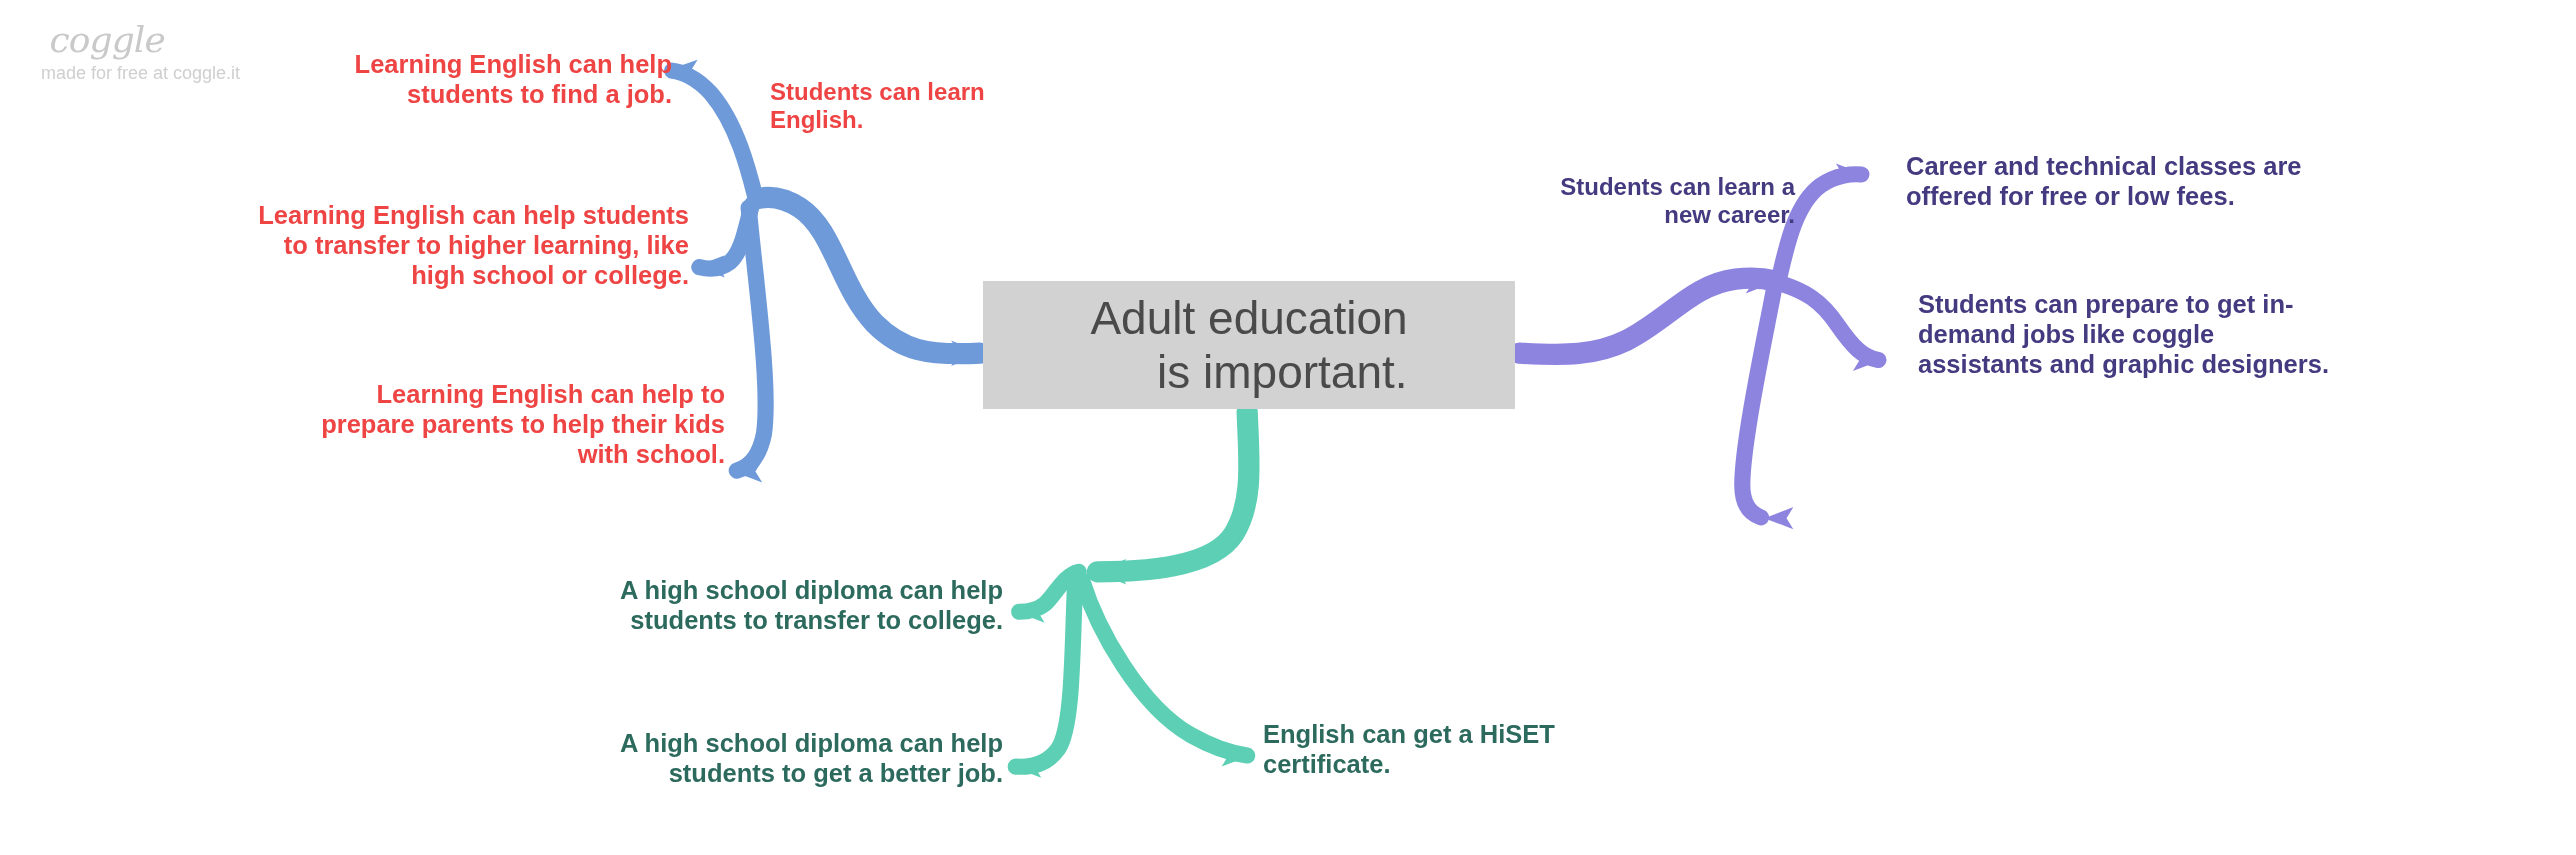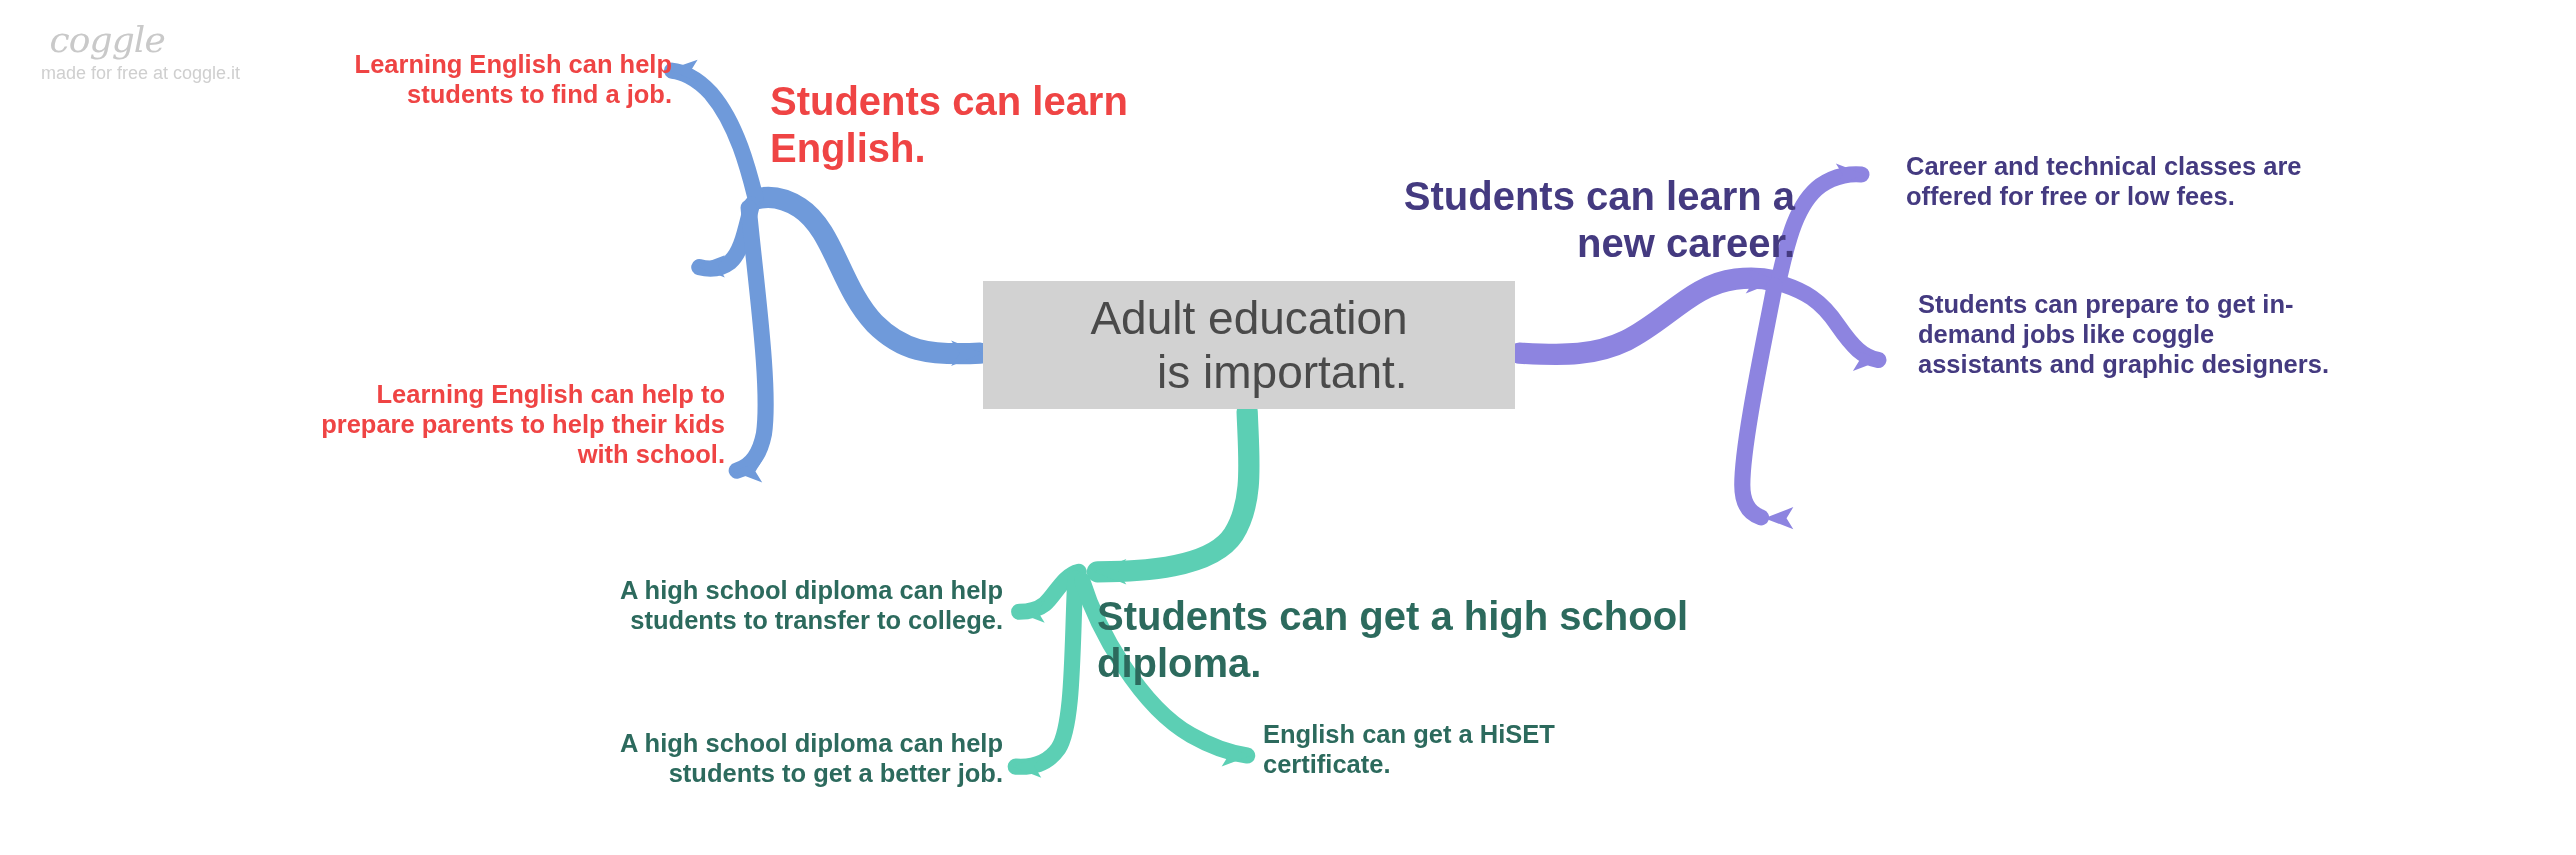--- a/index.html
+++ b/index.html
@@ -81,21 +81,21 @@
   
   .node {
     position: absolute;
     white-space: pre-line;
     font-weight: bold;
     line-height: 1.18;
   }
   .node.right { text-align: right; }
   .node.left  { text-align: left;  }
 
-  .branch-head { font-size: 40px; }
+  .branch-head { font-size: 24px; }
   .leaf        { font-size: 25.5px; }
 
   .c-blue   { color: #ef4444; }
   .c-purple { color: #443a80; }
   .c-green  { color: #2c6a5d; }
 </style>
 </head>
 <body>
 
 <div id="canvas">
@@ -149,38 +149,39 @@
     <div id="root-label">Adult education
 is important.</div>
   </div>
 
   <div class="node branch-head c-blue left" style="left:770px; top:78px; width:442px;">Students can learn
 English.</div>
 
   <div class="node leaf c-blue right" style="left:119px; top:49px; width:553px;">Learning English can help
 students to find a job.</div>
 
+  <div class="node leaf c-blue right" style="left:51px; top:200px; width:638px;">Learning English can help students
+to transfer to higher learning, like
+high school or college.</div>
 
   <div class="node leaf c-blue right" style="left:111px; top:379px; width:614px;">Learning English can help to
 prepare parents to help their kids
 with school.</div>
 
   <div class="node branch-head c-purple right" style="left:1310px; top:173px; width:485px;text-align:right;">Students can learn a
 new career.</div>
 
   <div class="node leaf c-purple left" style="left:1906px; top:151px; width:596px;">Career and technical classes are
 offered for free or low fees.</div>
 
   <div class="node leaf c-purple left" style="left:1918px; top:289px; width:613px;">Students can prepare to get in-
 demand jobs like coggle
 assistants and graphic designers.</div>
 
 
-  <div class="node branch-head c-green left" style="left:1097px; top:593px; width:681px;">Students can get a high school
-diploma.</div>
 
   <div class="node leaf c-green right" style="left:459px; top:575px; width:544px;">A high school diploma can help
 students to transfer to college.</div>
 
   <div class="node leaf c-green right" style="left:442px; top:728px; width:561px;">A high school diploma can help
 students to get a better job.</div>
 
   <div class="node leaf c-green left" style="left:1263px; top:719px; width:510px;">English can get a HiSET
 certificate.</div>
 

